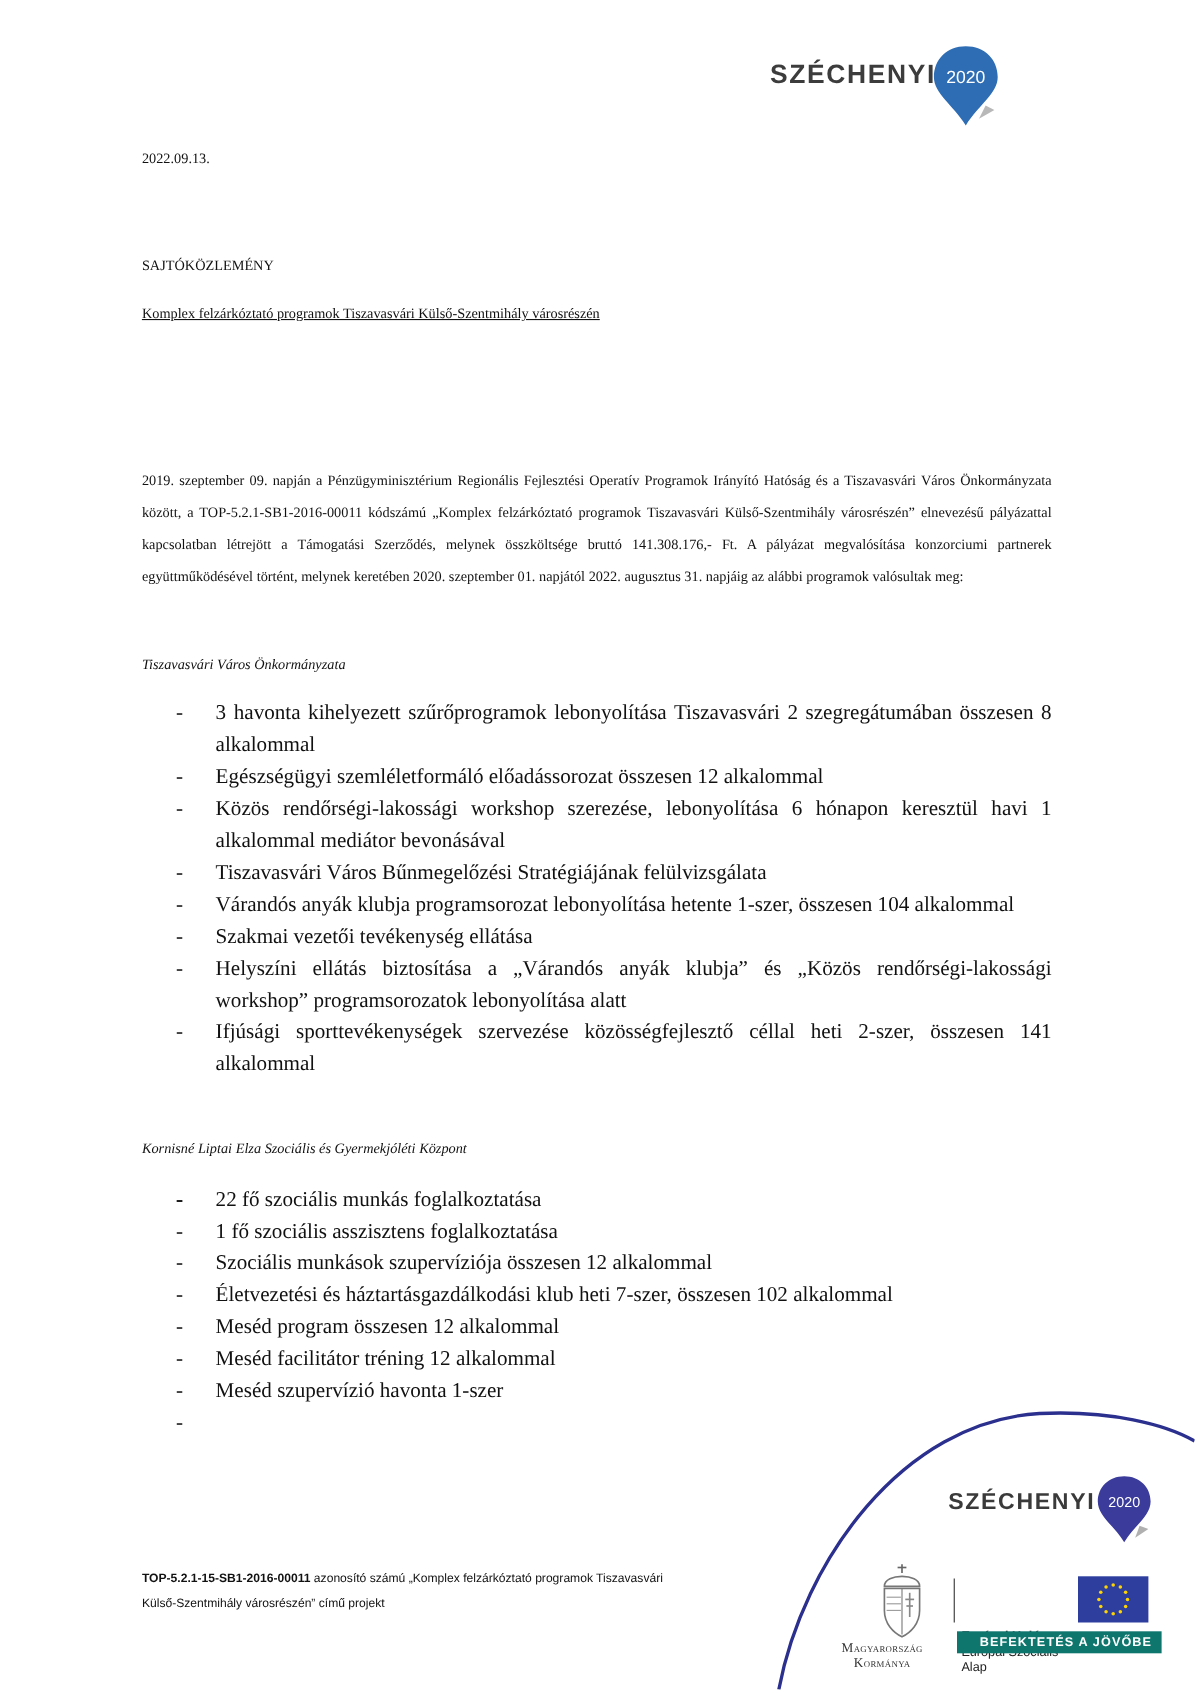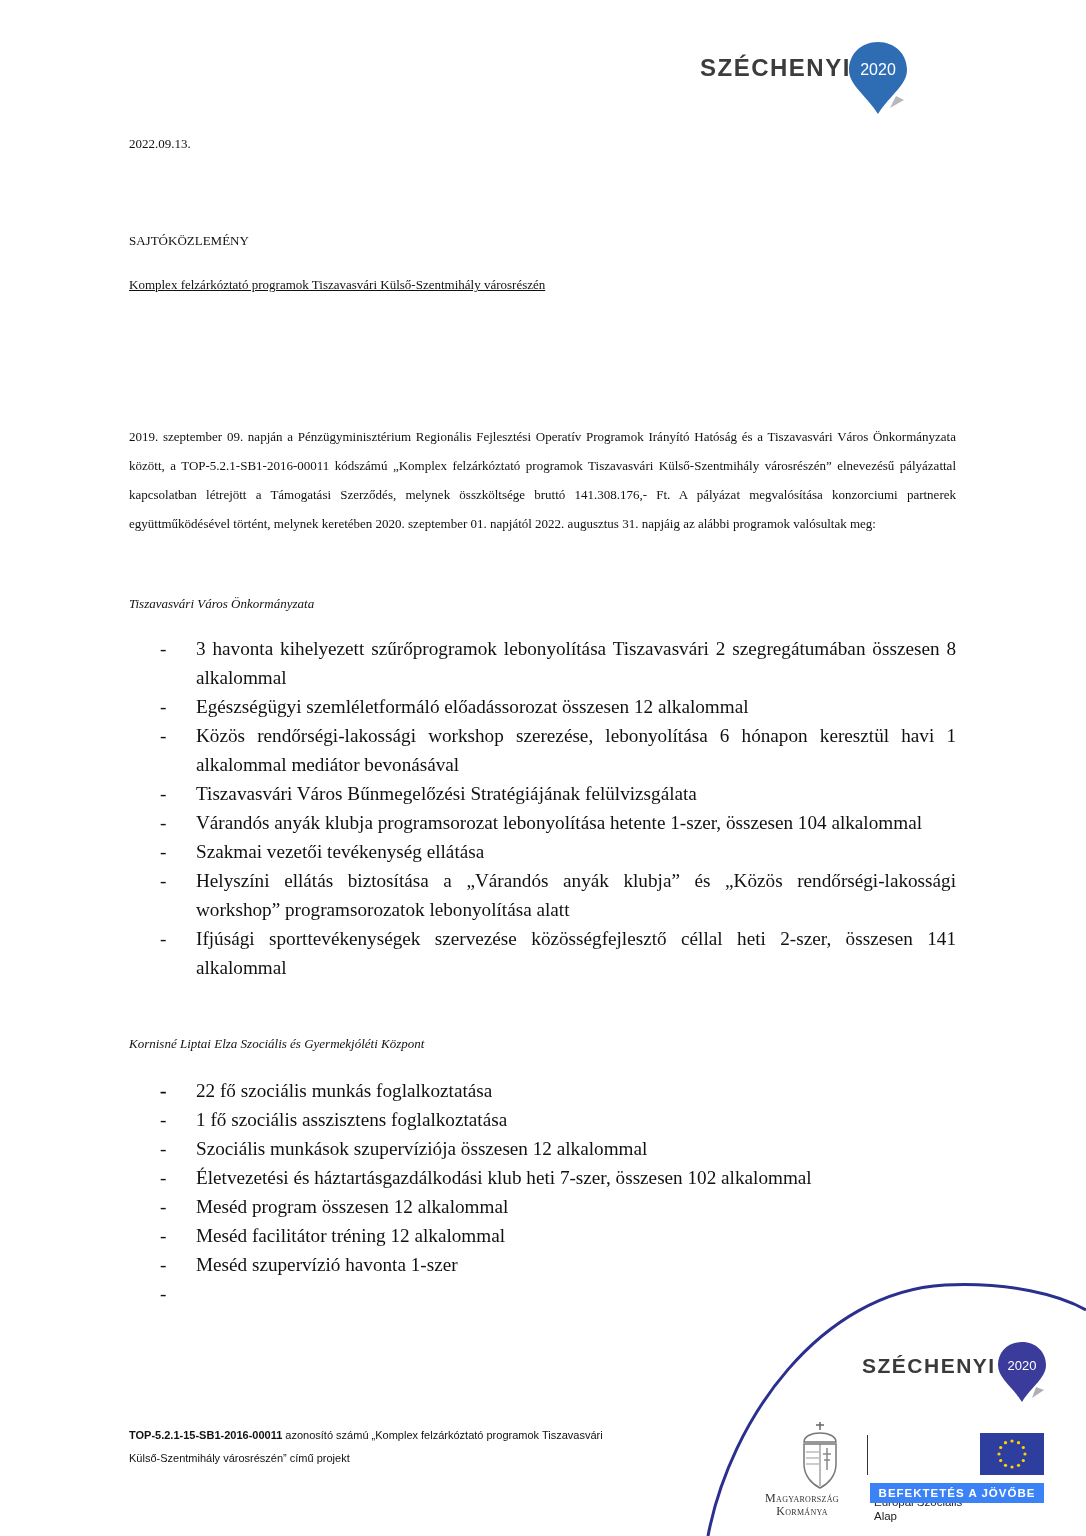--- a/index.html
+++ b/index.html
@@ -52,23 +52,23 @@
     font-variant: small-caps; letter-spacing: 0.3px;
   }
   .eu-divider { position: absolute; left: 177px; top: 165px; width: 1px; height: 40px; background: #333; }
   .eu-text {
     position: absolute; left: 184px; top: 165px;
     font-family: "Liberation Sans", "DejaVu Sans", sans-serif; font-size: 11.5px; line-height: 14px; color: #222; margin-top: 46px;
   }
   .eu-text .b { font-weight: bold; }
   .eu-flag { position: absolute; left: 290px; top: 163px; width: 64px; height: 42px; background: #2d3e9e; }
   .banner {
-    position: absolute; left: 180px; top: 213px; width: 174px; height: 20px; background: #3b82f6;
+    position: absolute; left: 180px; top: 213px; width: 174px; height: 20px; background: #0f766e;
     color: #ffffff; font-family: "Liberation Sans", "DejaVu Sans", sans-serif; font-weight: bold;
-    font-size: 11.5px; line-height: 20px; text-align: center; letter-spacing: 1px;
+    font-size: 11.5px; line-height: 20px; text-align: center; letter-spacing: 1px; padding-left: 12px;
   }
 </style>
 </head>
 <body>
 
 <div class="logo-top">
   <span class="logo-word">SZÉCHENYI</span>
   <div class="pin" style="left:146px; top:0;">
     <svg width="64" height="76" viewBox="0 0 64 76">
       <path d="M44 68 L58 60 L50 56 Z" fill="#b8b8b8"></path>

